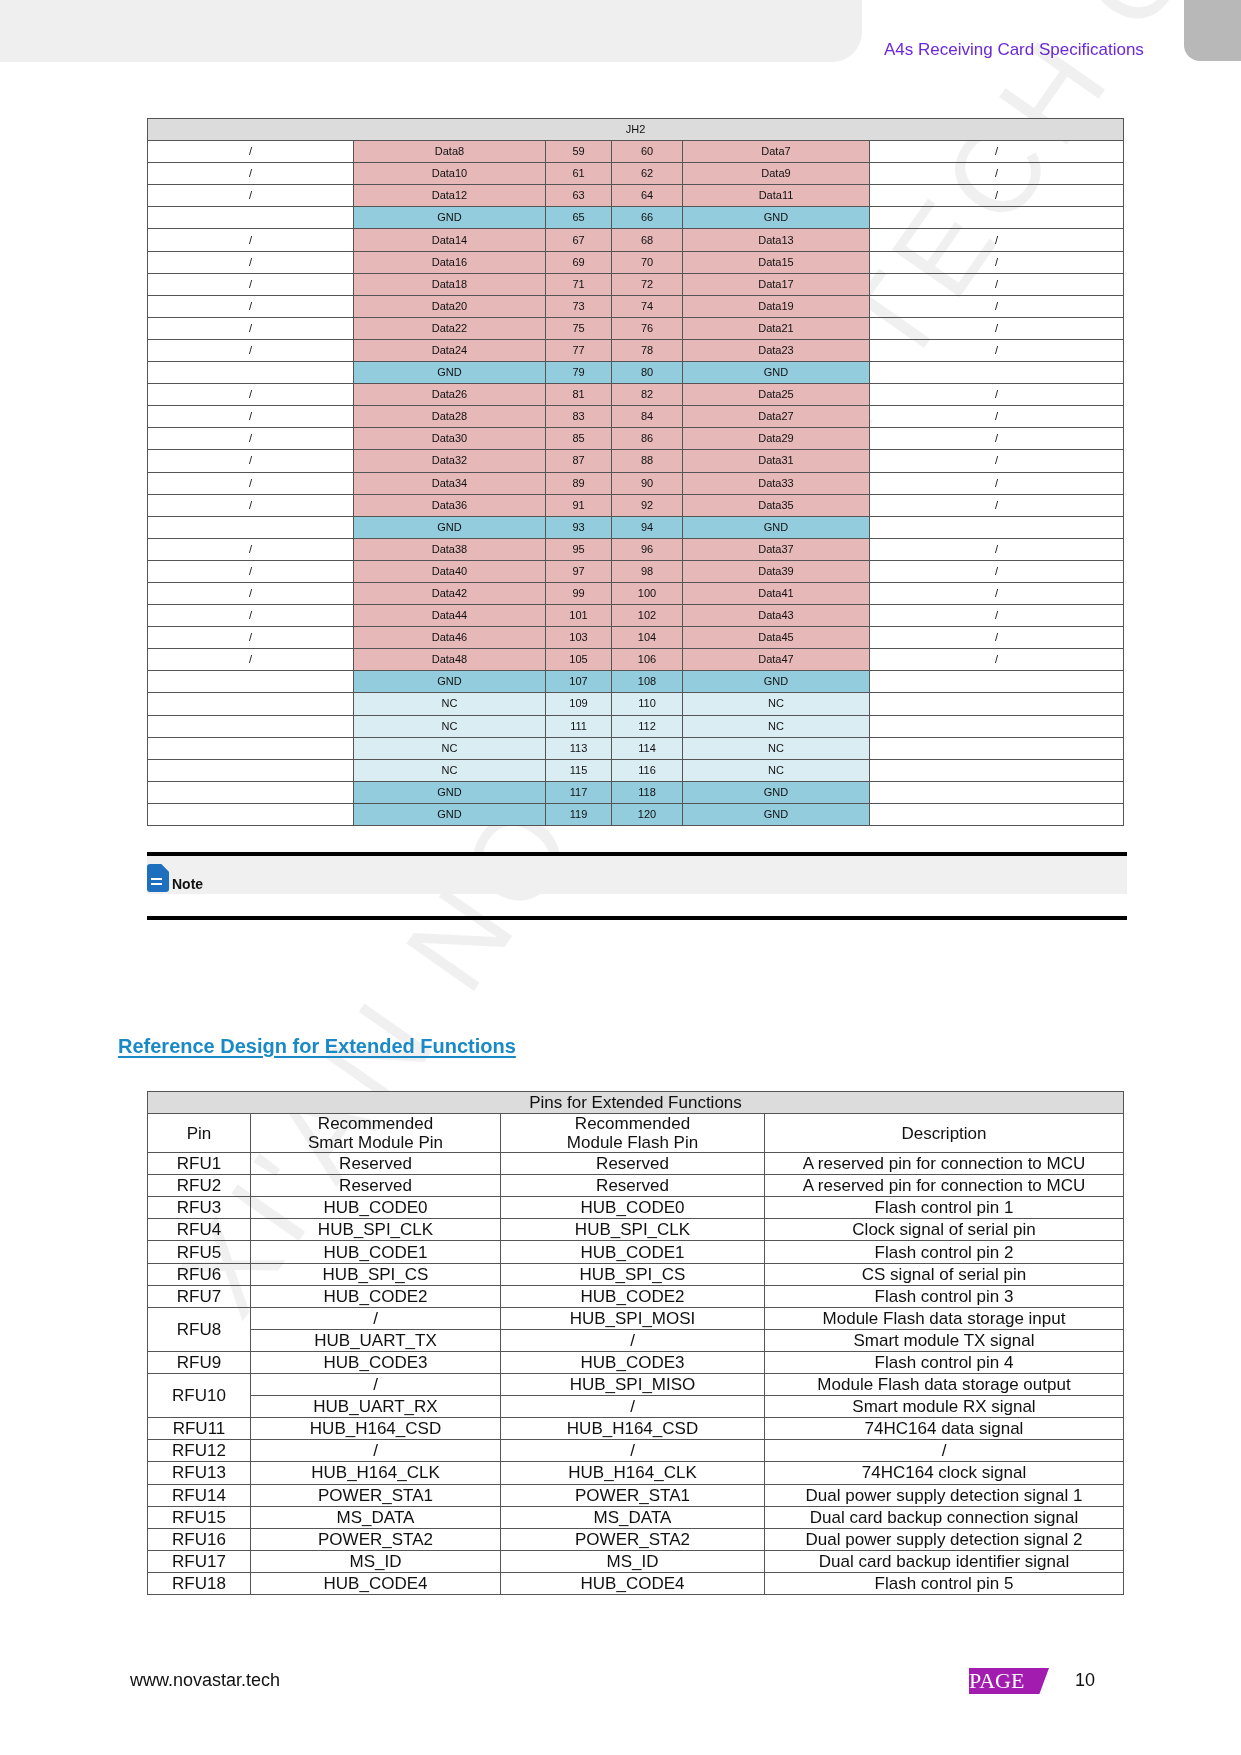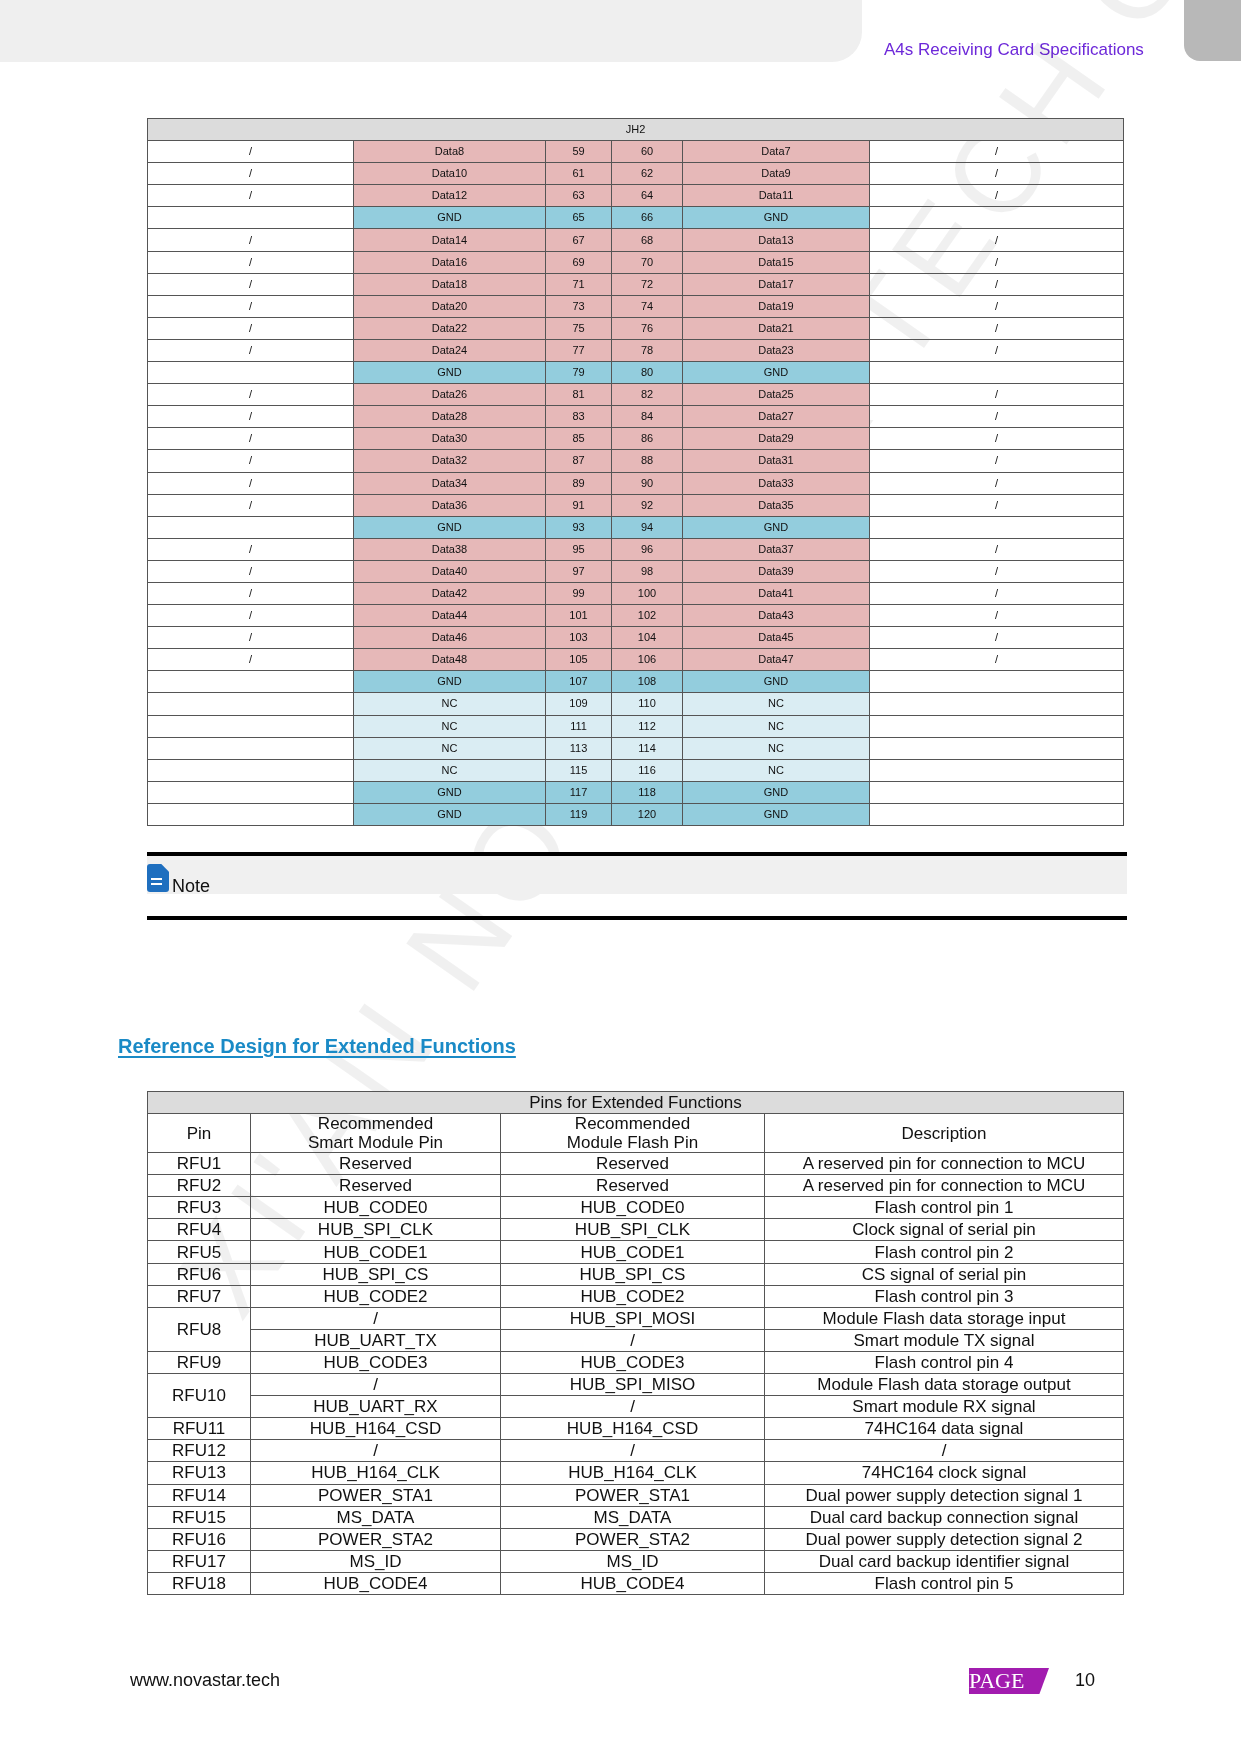--- a/index.html
+++ b/index.html
@@ -49,21 +49,21 @@
       position: absolute; left: 0; top: 8px; width: 22px; height: 28px;
       background: #1f6fbf; border-radius: 3px;
       clip-path: polygon(0 0, 65% 0, 100% 28%, 100% 100%, 0 100%);
     }
     .note-icon::before, .note-icon::after {
       content: ""; position: absolute; left: 4px; width: 11px; height: 2px; background: #fff;
     }
     .note-icon::before { top: 14px; }
     .note-icon::after { top: 19px; }
     .note-label {
-      position: absolute; left: 25px; top: 20px; font-size: 18px; font-weight: normal;
+      position: absolute; left: 25px; top: 20px; font-size: 14px; font-weight: bold;
     }
     .note-body { font-size: 17px; line-height: 20px; padding-top: 10px; }
     .note-body p { margin: 0 0 9px 0; }
     .note-foot { border-top: 4px solid #000; margin-top: 12px; }
     .section-title {
       position: absolute; left: 118px; top: 1035px; font-size: 20px; font-weight: bold;
       color: #1a8ac6; text-decoration: underline; text-underline-offset: 3px;
     }
     .ext {
       position: absolute; left: 147px; top: 1091px; width: 976px; font-size: 17px;

